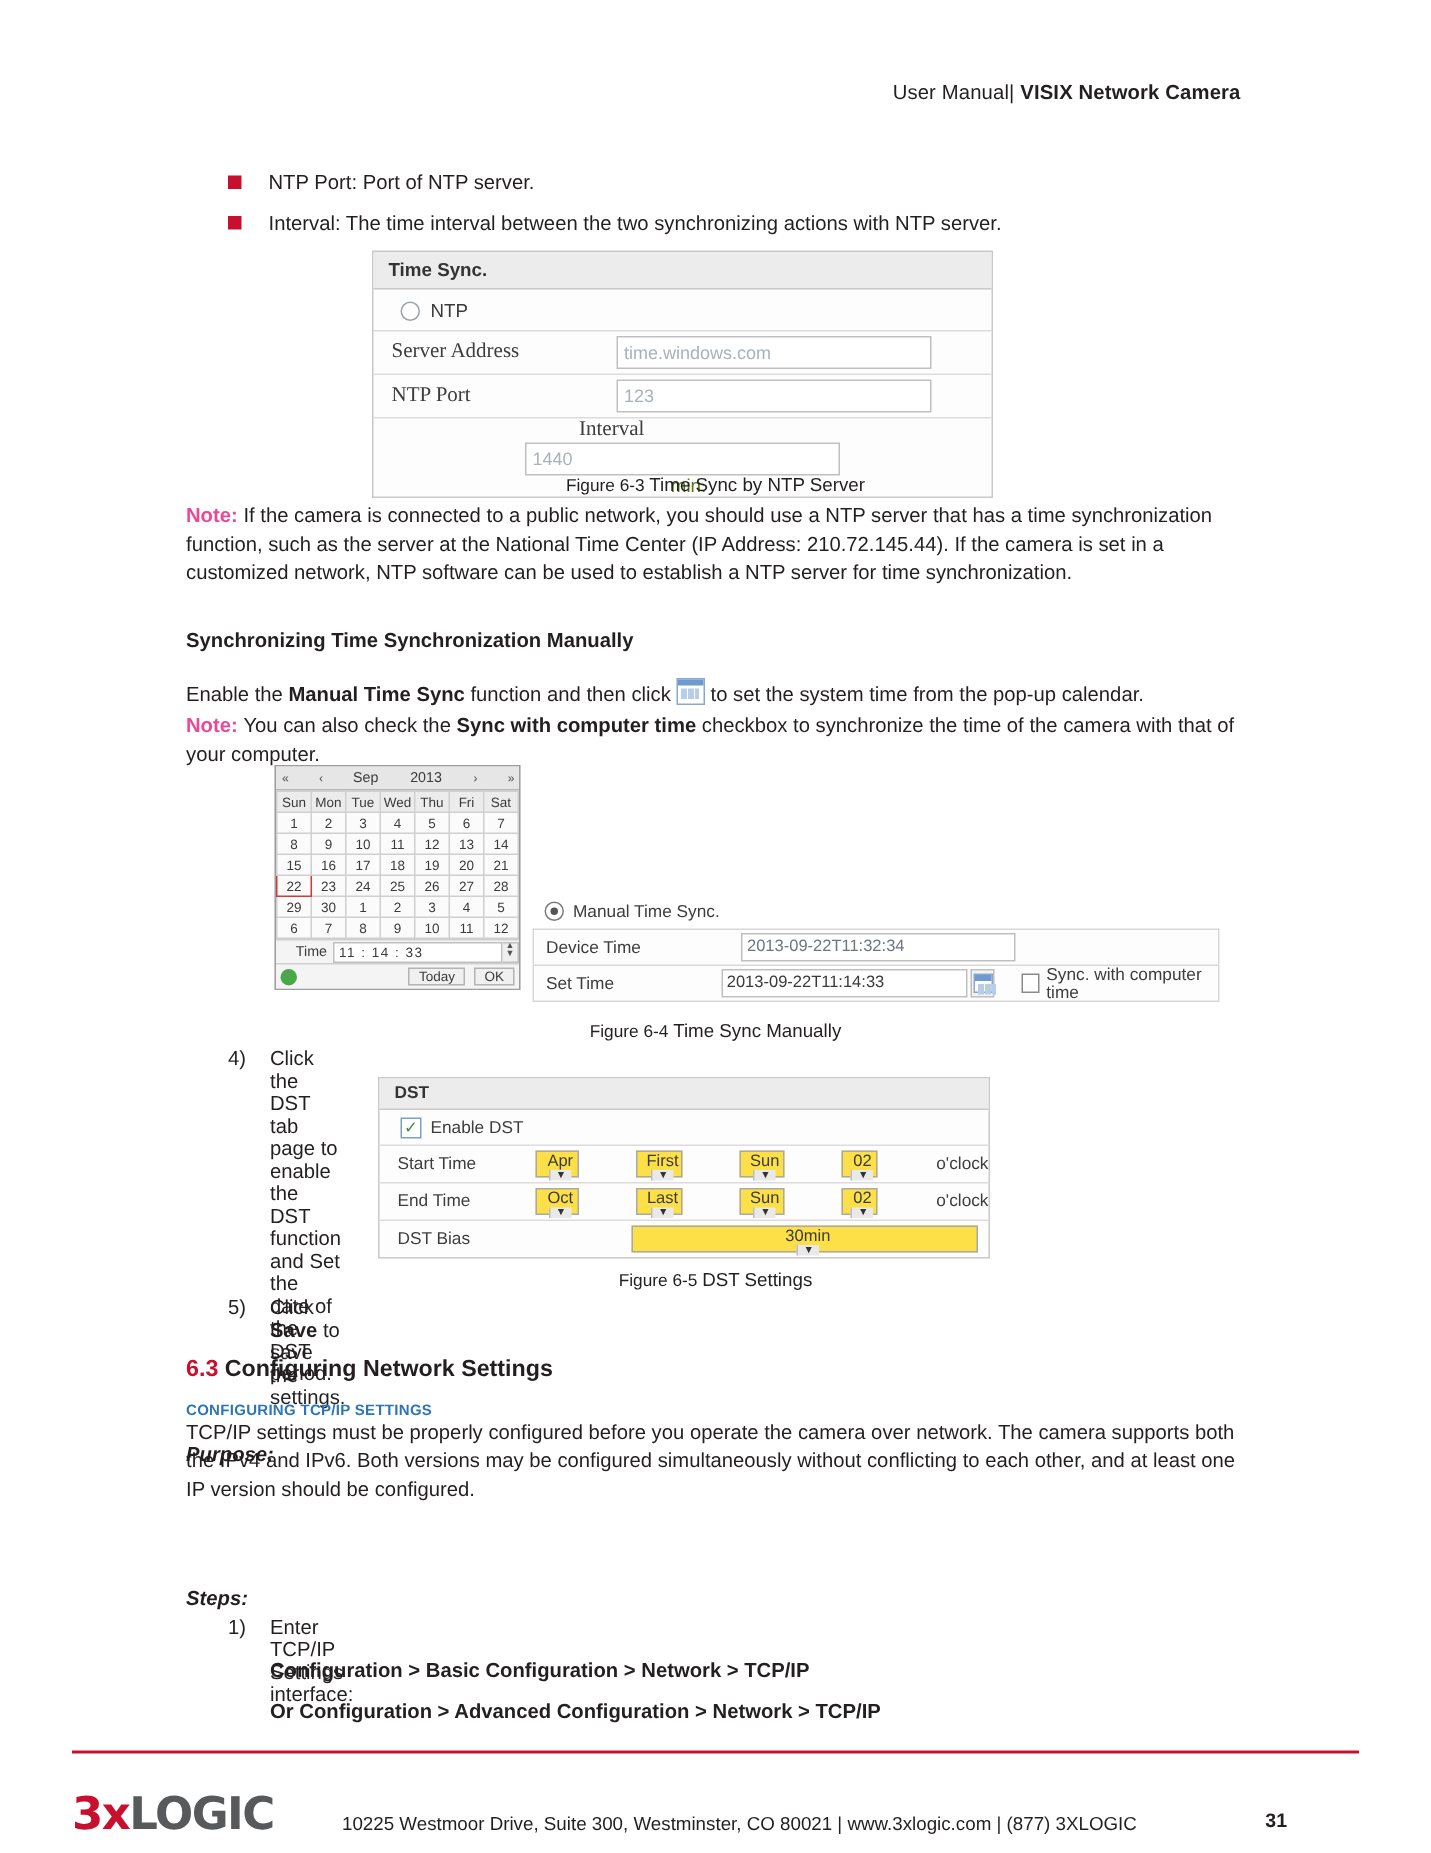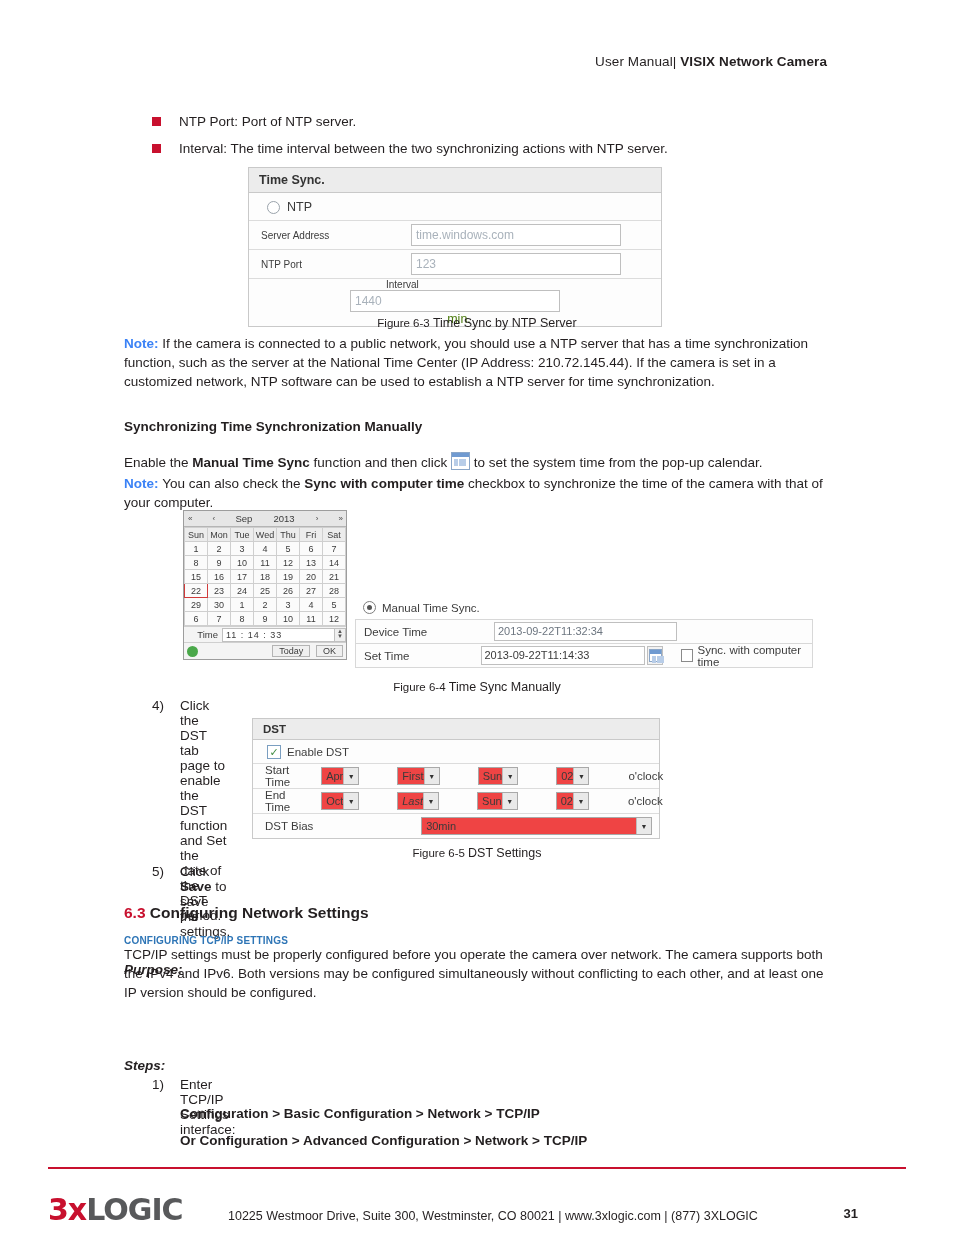--- a/index.html
+++ b/index.html
@@ -89,22 +89,23 @@
   .field-row {
     display: flex;
     align-items: center;
     border-bottom: 1px solid #dcdcdc;
     min-height: 28px;
   }
   .field-row:last-child { border-bottom: none; flex-direction: column; }
   .field-label {
     width: 150px;
     padding-left: 12px;
-    font-size: 10px;
+    font-size: 14px;
     color: #3d3d3d;
+    font-family: Liberation Serif, serif;
   }
   .field-input {
     border: 1px solid #bfbfbf;
     background: #fff;
     height: 18px;
     line-height: 18px;
     padding: 1px 4px;
     font-size: 12px;
     color: #a9b2bb;
     width: 200px;
@@ -128,21 +129,21 @@
 
   
   .para {
     position: absolute;
     left: 124px;
     width: 700px;
     font-size: 13.5px;
     line-height: 19.2px;
     color: #231f20;
   }
-  .note { color: #3b82f6; font-weight: bold; }
+  .note { color: #ec4899; font-weight: bold; }
   .b { font-weight: bold; }
 
   
   .calendar {
     position: absolute;
     left: 183px;
     top: 510px;
     width: 162px;
     border: 1px solid #9d9d9d;
     background: #f4f4f4;
@@ -358,26 +359,27 @@
   .dst-label {
     width: 138px;
     padding-left: 12px;
     font-size: 11.5px;
   }
   .sel-box {
     display: inline-flex;
     align-items: center;
     justify-content: space-between;
     border: 1px solid #a9a9a9;
-    background: #ef4444;
+    background: #fde047;
     height: 16px;
     font-size: 11px;
     color: #3a3a3a;
     margin-right: 7px;
     padding-left: 4px;
+    flex-direction: column;
   }
   .sel-arrow {
     width: 14px;
     height: 16px;
     background: #e9e9e9;
     border-left: 1px solid #bdbdbd;
     display: inline-flex;
     align-items: center;
     justify-content: center;
     font-size: 7px;
@@ -680,21 +682,21 @@
       </span>
       <span class="oclock">o'clock</span>
     </div>
 
     <div class="dst-row">
       <span class="dst-label">End Time</span>
       <span class="sel-box" style="width:54px;">
         <span>Oct</span>
         <span class="sel-arrow">▼</span>
       </span>
-      <span class="sel-box" style="width:56px;font-style:italic;">
+      <span class="sel-box" style="width:56px;">
         <span>Last</span>
         <span class="sel-arrow">▼</span>
       </span>
       <span class="sel-box" style="width:54px;">
         <span>Sun</span>
         <span class="sel-arrow">▼</span>
       </span>
       <span class="sel-box" style="width:42px;">
         <span>02</span>
         <span class="sel-arrow">▼</span>

